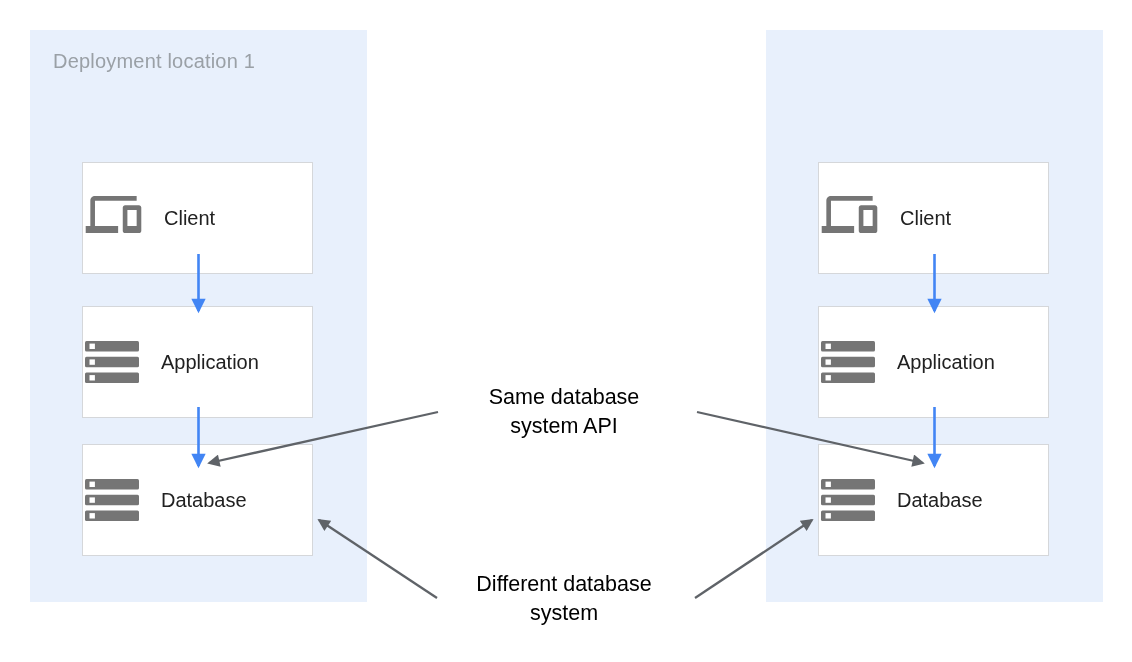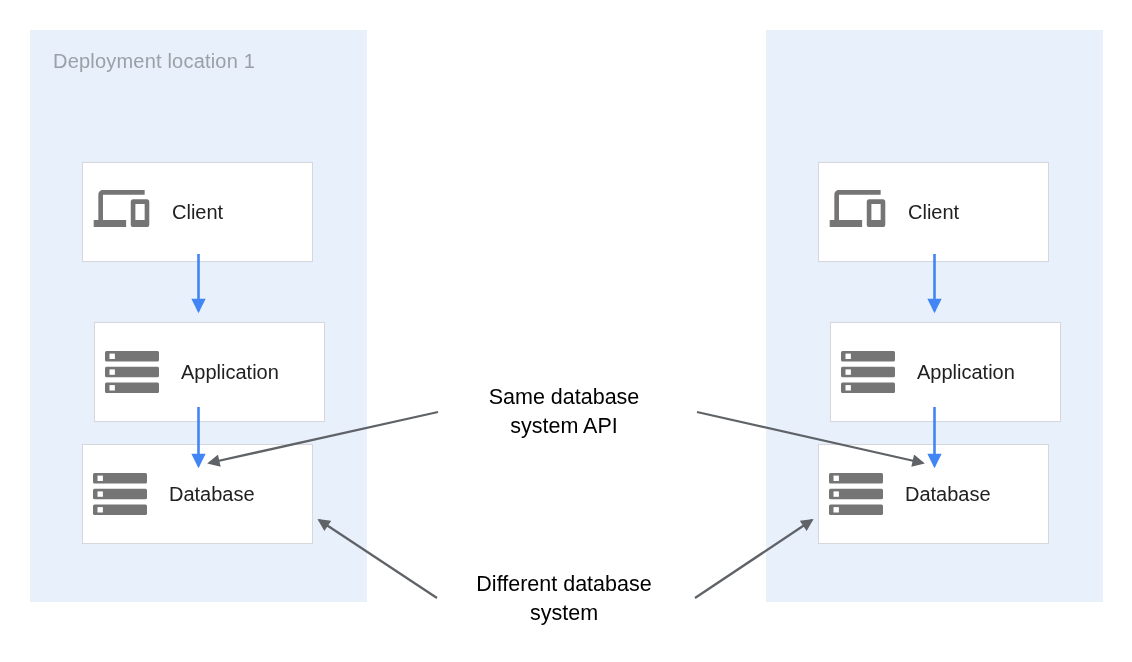--- a/index.html
+++ b/index.html
@@ -22,26 +22,26 @@
     position:absolute;top:30px;width:337px;height:572px;
     background:var(--panel-bg);
   }
   .panel.left{left:30px;}
   .panel.right{left:766px;}
   .panel-title{
     position:absolute;left:23px;top:20px;
     font-size:20px;color:var(--panel-title);letter-spacing:.2px;
   }
   .node{
-    position:absolute;left:52px;width:231px;height:100px;
+    position:absolute;left:52px;width:231px;height:112px;
     background:var(--box-bg);border:1px solid var(--box-border);
-    box-sizing:border-box;display:flex;align-items:center;padding-left:10px;
+    box-sizing:border-box;display:flex;align-items:center;padding-left:2px;
   }
   .node.client{top:132px;}
-  .node.application{top:292px;margin-left:12px;}
+  .node.application{top:276px;}
   .node.database{top:414px;}
   .node-label{
     margin-left:22px;font-size:20px;color:var(--label-text);
   }
   .icon{flex:0 0 auto;display:block;}
   .icon .fill{fill:var(--icon-gray);}
   #overlay{position:absolute;left:0;top:0;width:1132px;height:662px;pointer-events:none;}
   .blue-line{stroke:var(--accent-blue);stroke-width:2.6;}
   .gray-line{stroke:var(--arrow-gray);stroke-width:2.3;}
   #head-blue path{fill:var(--accent-blue);}

